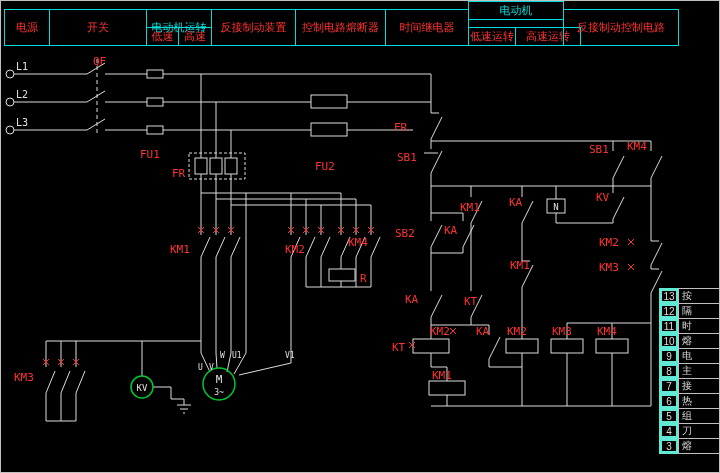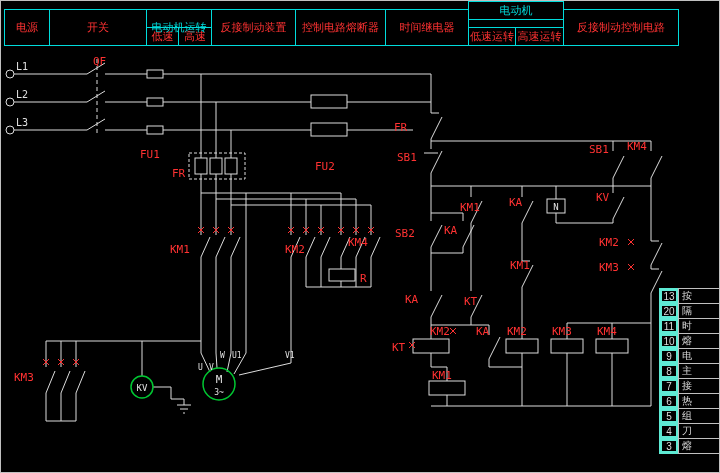--- a/index.html
+++ b/index.html
@@ -54,21 +54,21 @@
       </div>
     <div class="hcell" style="left:384px;top:8px;width:84px;height:37px">
         <span>时间继电器</span>
       </div>
     <div class="hcell cyan" style="left:467px;top:0;width:96px;height:19px">
         <span>电动机</span>
       </div>
     <div class="hcell" style="left:467px;top:26px;width:48px;height:19px">
         <span>低速运转</span>
       </div>
-    <div class="hcell" style="left:514px;top:26px;width:49px;height:19px">
+    <div class="hcell" style="left:514px;top:26px;width:66px;height:19px">
         <span>高速运转</span>
       </div>
     <div class="hcell" style="left:562px;top:8px;width:116px;height:37px">
         <span>反接制动控制电路</span>
       </div>
   </div>
 
   <svg width="720" height="473" viewBox="0 0 720 473" style="position:absolute;left:0;top:0">
 
     <g stroke="#dcdcdc" stroke-width="1" fill="none">
@@ -219,21 +219,21 @@
       <text x="284" y="357" class="sm">V1</text>
     </g>
   </svg>
 
   <div class="parts-table">
     <div class="prow">
         <div class="pno">13</div>
         <div class="pname">按</div>
       </div>
     <div class="prow">
-        <div class="pno">20</div>
+        <div class="pno">12</div>
         <div class="pname">隔</div>
       </div>
     <div class="prow">
         <div class="pno">11</div>
         <div class="pname">时</div>
       </div>
     <div class="prow">
         <div class="pno">10</div>
         <div class="pname">熔</div>
       </div>

